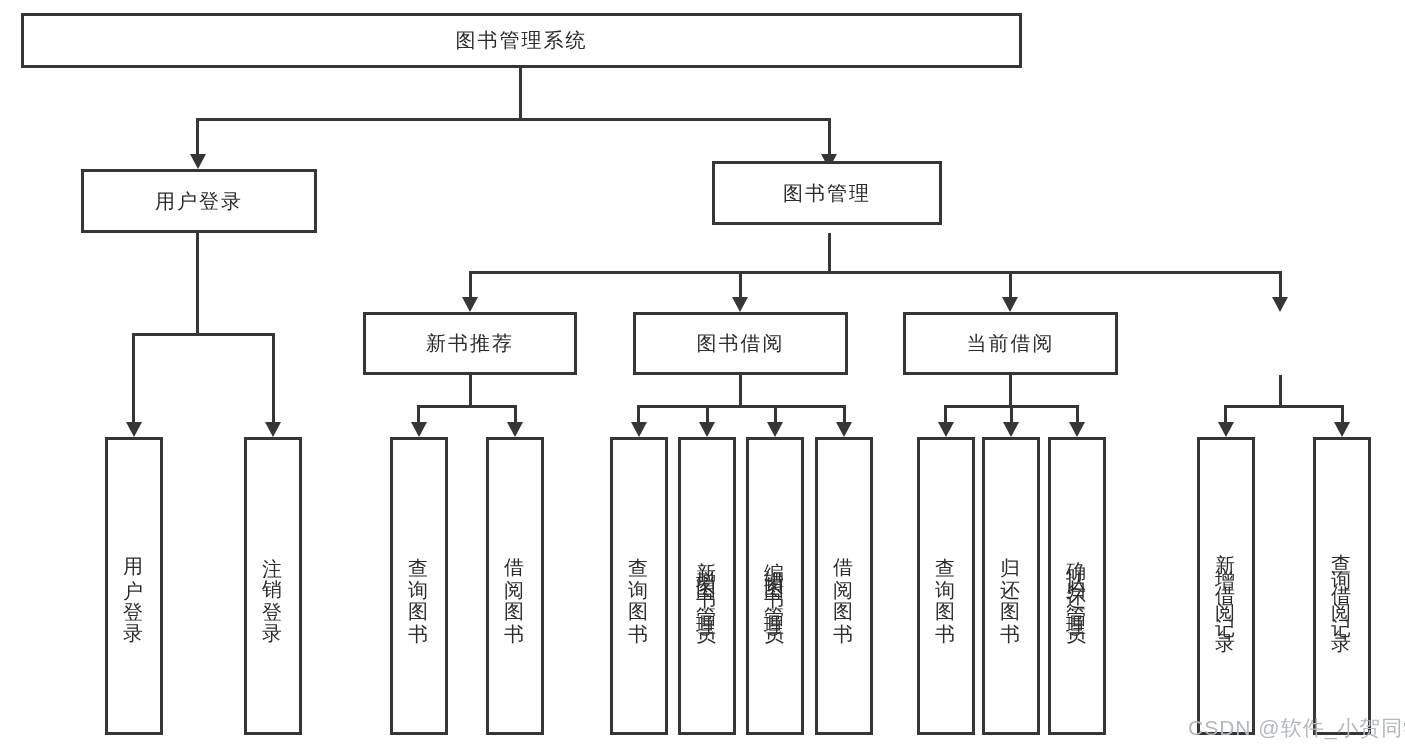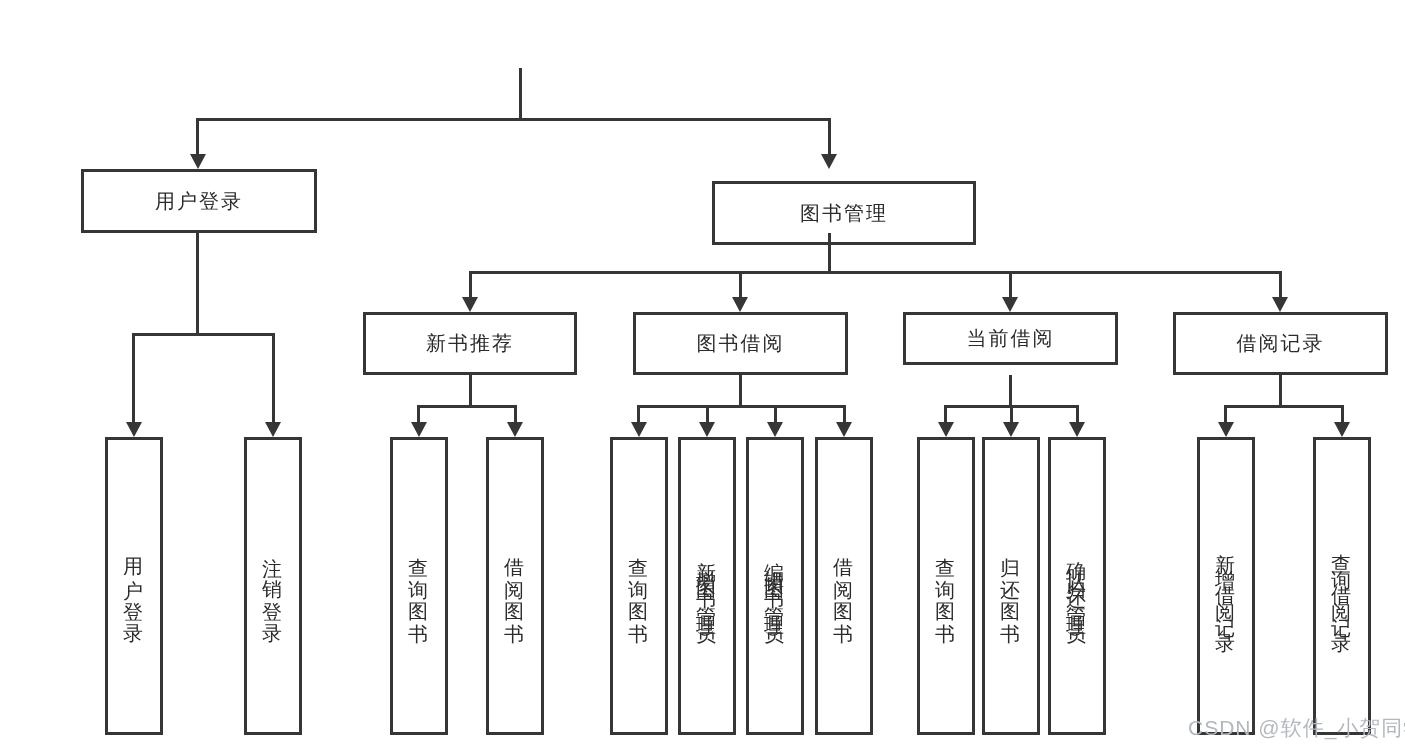--- a/index.html
+++ b/index.html
@@ -65,30 +65,31 @@
     color: #b3b8bf;
     letter-spacing: 1px;
     white-space: nowrap;
   }
 </style>
 </head>
 <body>
 
 <div class="canvas">
 
+  <div class="node" style="left:21px; top:13px; width:1001px; height:55px;">图书管理系统</div>
 
   <div class="vline" style="left:519px; top:68px; height:52px;"></div>
   <div class="hline" style="left:197px; top:118px; width:634px;"></div>
   <div class="vline" style="left:196px; top:118px; height:38px;"></div>
   <div class="arrow" style="left:190px; top:154px;"></div>
   <div class="vline" style="left:828px; top:118px; height:38px;"></div>
   <div class="arrow" style="left:821px; top:154px;"></div>
 
   <div class="node" style="left:81px; top:169px; width:236px; height:64px;">用户登录</div>
-  <div class="node" style="left:712px; top:181px; width:264px; height:64px;">图书管理</div>
+  <div class="node" style="left:712px; top:161px; width:230px; height:64px;">图书管理</div>
 
   <div class="vline" style="left:196px; top:233px; height:103px;"></div>
   <div class="hline" style="left:132px; top:333px; width:143px;"></div>
   <div class="vline" style="left:132px; top:333px; height:89px;"></div>
   <div class="arrow" style="left:126px; top:422px;"></div>
   <div class="vline" style="left:272px; top:333px; height:89px;"></div>
   <div class="arrow" style="left:265px; top:422px;"></div>
 
   <div class="vline" style="left:828px; top:233px; height:40px;"></div>
   <div class="hline" style="left:469px; top:271px; width:813px;"></div>
@@ -96,22 +97,21 @@
   <div class="arrow" style="left:462px; top:297px;"></div>
   <div class="vline" style="left:739px; top:271px; height:26px;"></div>
   <div class="arrow" style="left:732px; top:297px;"></div>
   <div class="vline" style="left:1009px; top:271px; height:26px;"></div>
   <div class="arrow" style="left:1002px; top:297px;"></div>
   <div class="vline" style="left:1279px; top:271px; height:26px;"></div>
   <div class="arrow" style="left:1272px; top:297px;"></div>
 
   <div class="node" style="left:633px; top:312px; width:215px; height:63px;">图书借阅</div>
   <div class="node" style="left:363px; top:312px; width:214px; height:63px;">新书推荐</div>
-  <div class="node" style="left:903px; top:312px; width:215px; height:53px;">当前借阅</div>
-  <div class="node" style="left:1173px; top:312px; width:215px; height:63px;">借阅记录</div>
+  <div class="node" style="left:903px; top:312px; width:215px; height:63px;">当前借阅</div>
 
   <div class="vline" style="left:469px; top:375px; height:32px;"></div>
   <div class="hline" style="left:417px; top:405px; width:100px;"></div>
   <div class="vline" style="left:417px; top:405px; height:17px;"></div>
   <div class="arrow" style="left:411px; top:422px;"></div>
   <div class="vline" style="left:514px; top:405px; height:17px;"></div>
   <div class="arrow" style="left:507px; top:422px;"></div>
 
   <div class="vline" style="left:739px; top:375px; height:32px;"></div>
   <div class="hline" style="left:637px; top:405px; width:209px;"></div>

